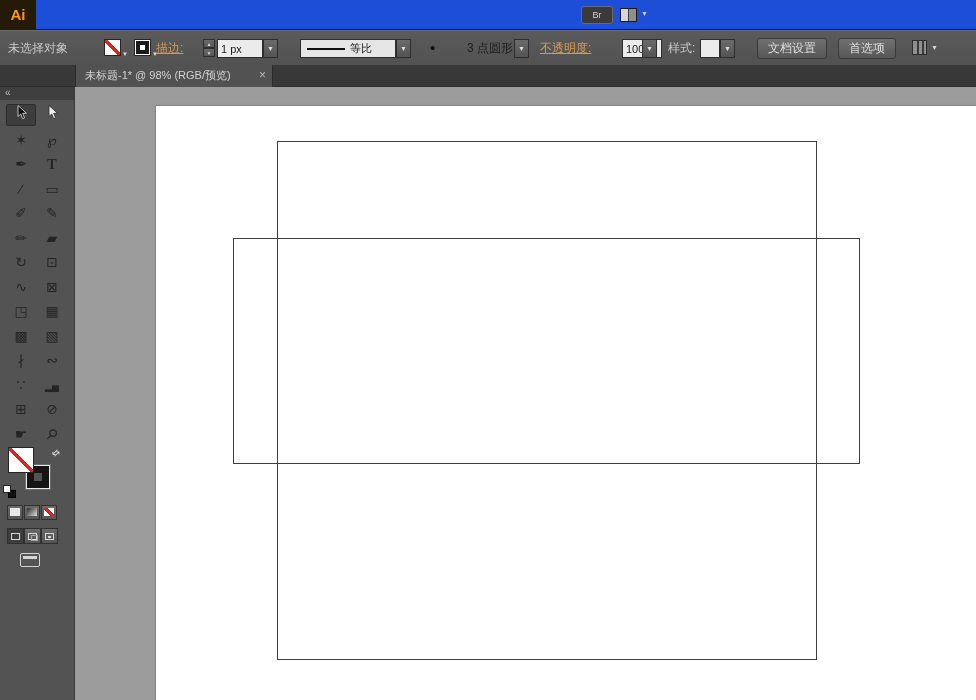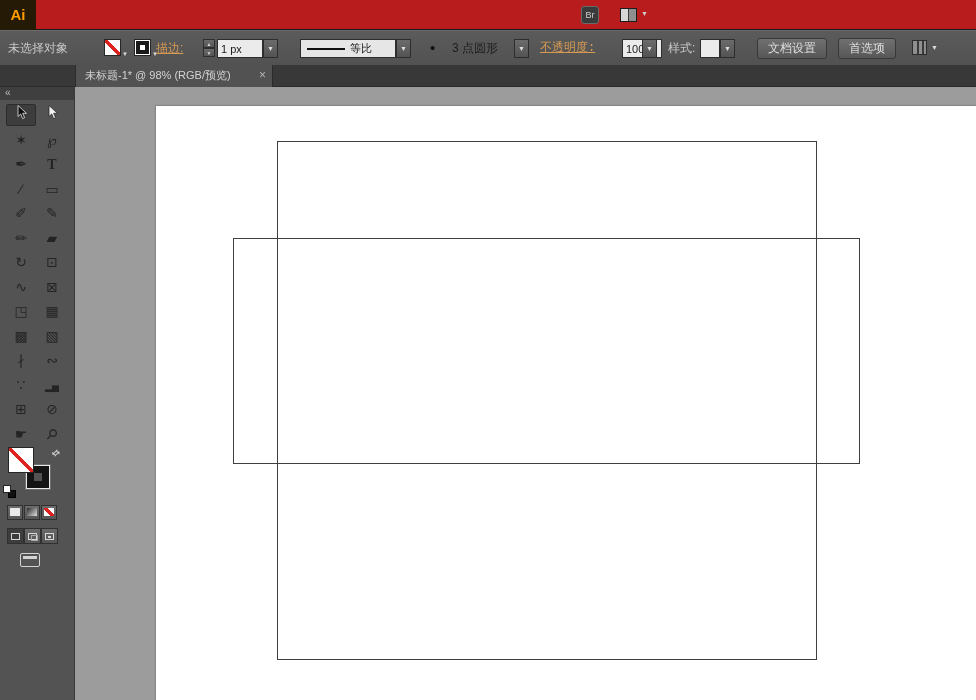--- a/index.html
+++ b/index.html
@@ -1,24 +1,24 @@
 <!DOCTYPE html>
 <html><head>
 <meta charset="utf-8">
 <style>
   * { box-sizing: border-box; margin: 0; padding: 0; }
   html,body { width: 976px; height: 700px; overflow: hidden;
     font-family: "Liberation Sans", "DejaVu Sans", sans-serif; background: #9c9c9c; }
 
   
-  #menubar { position: absolute; left:0; top:0; width:976px; height:30px; background:#b91c1c; border-bottom:1px solid #1a1a1a; }
+  #menubar { position: absolute; left:0; top:0; width:976px; height:30px; background:#1d4ed8; border-bottom:1px solid #1a1a1a; }
   #logo { position:absolute; left:0; top:0; width:36px; height:30px; background:#241a05; color:#ff9c00; font-weight:bold; font-size:15px; text-align:center; line-height:30px; }
   #menus { position:absolute; left:40px; top:0; display:flex; }
   .menu-item { padding:0 9px; line-height:30px; font-size:12px; color:#c9c9c9; white-space:nowrap; }
-  #mb-bridge { position:absolute; left:581px; top:6px; width:18px; height:18px; border:1px solid #6a6a6a; border-radius:3px; color:#cfcfcf; font-size:9px; line-height:16px; text-align:center; background:#3a3a3a; }
+  #mb-bridge { position:absolute; left:581px; top:6px; width:32px; height:18px; border:1px solid #6a6a6a; border-radius:3px; color:#cfcfcf; font-size:9px; line-height:16px; text-align:center; background:#3a3a3a; }
   #mb-arrange { position:absolute; left:620px; top:8px; width:17px; height:14px; border:1px solid #1c1c1c; background:linear-gradient(90deg,#d6d6d6 0 48%,#3a3a3a 48% 55%,#8f8f8f 55% 100%); }
   #mb-arrange-dd { position:absolute; left:641px; top:10px; font-size:7px; color:#cfcfcf; }
 
   
   #controlbar { position:absolute; left:0; top:30px; width:976px; height:50px; background:linear-gradient(#5b5b5b,#4e4e4e); border-bottom:1px solid #262626; border-top:1px solid #6a6a6a; }
   #controlbar .label { position:absolute; top:0; line-height:34px; font-size:12px; color:#c8c8c8; white-space:nowrap; }
   #controlbar .linklabel { color:#d79a53; text-decoration:underline; }
   #no-selection { left:8px; }
   .swatch { position:absolute; top:8px; width:17px; height:17px; border:1px solid #262626; }
   #cb-fill { left:104px; background:#fff; background-image:linear-gradient(45deg,transparent 43%,#dd2222 43%,#dd2222 57%,transparent 57%); }
@@ -30,23 +30,23 @@
   #stepper div { width:12px; height:9px; background:linear-gradient(#6b6b6b,#555); border:1px solid #2e2e2e; color:#d8d8d8; font-size:5px; text-align:center; line-height:8px; }
   .field { position:absolute; top:8px; height:19px; background:#ebebeb; border:1px solid #2d2d2d; color:#1b1b1b; font-size:11px; padding:0 3px; }
   input.field { outline:none; }
   #stroke-weight { left:217px; width:46px; }
   .dd { position:absolute; top:8px; width:15px; height:19px; background:linear-gradient(#6b6b6b,#535353); border:1px solid #2d2d2d; color:#ddd; font-size:7px; text-align:center; line-height:18px; }
   #stroke-weight-dd { left:263px; }
   #profile { position:absolute; left:300px; top:8px; width:96px; height:19px; background:#e6e6e6; border:1px solid #2d2d2d; display:flex; align-items:center; font-size:11px; color:#1b1b1b; }
   .pline { display:inline-block; width:38px; height:2px; background:#101010; margin:0 5px 0 6px; }
   #profile-dd { left:396px; }
   #brush-bullet { position:absolute; left:430px; top:0; line-height:34px; font-size:15px; color:#101010; }
-  #brush-name { position:absolute; left:452px; top:0; line-height:34px; font-size:12px; color:#1d1d1d; white-space:nowrap; }
+  #brush-name { position:absolute; left:467px; top:0; line-height:34px; font-size:12px; color:#1d1d1d; white-space:nowrap; }
   #brush-dd { left:514px; }
-  #opacity-label { left:540px;font-family:Liberation Mono, monospace; }
+  #opacity-label { left:540px; }
   #opacity-input { left:622px; width:40px; }
   #opacity-dd { left:642px; }
   #style-label { left:668px; }
   #style-swatch { position:absolute; left:700px; top:8px; width:20px; height:19px; background:#ebebeb; border:1px solid #2d2d2d; }
   #style-dd { left:720px; }
   .btn { position:absolute; top:7px; height:21px; background:linear-gradient(#707070,#575757); border:1px solid #383838; border-radius:3px; color:#dedede; font-size:12px; line-height:19px; padding:0 10px; white-space:nowrap; }
   #doc-setup-btn { left:757px;font-family:Liberation Serif, serif; }
   #prefs-btn { left:838px; }
   #cb-menu-icon { position:absolute; left:912px; top:9px; width:15px; height:15px; border:1px solid #2c2c2c; background:linear-gradient(90deg,#8f8f8f 0 4px,#3a3a3a 4px 6px,#8f8f8f 6px 9px,#3a3a3a 9px 11px,#8f8f8f 11px); }
   #cb-menu-dd { position:absolute; left:931px; top:13px; font-size:7px; color:#d8d8d8; }

